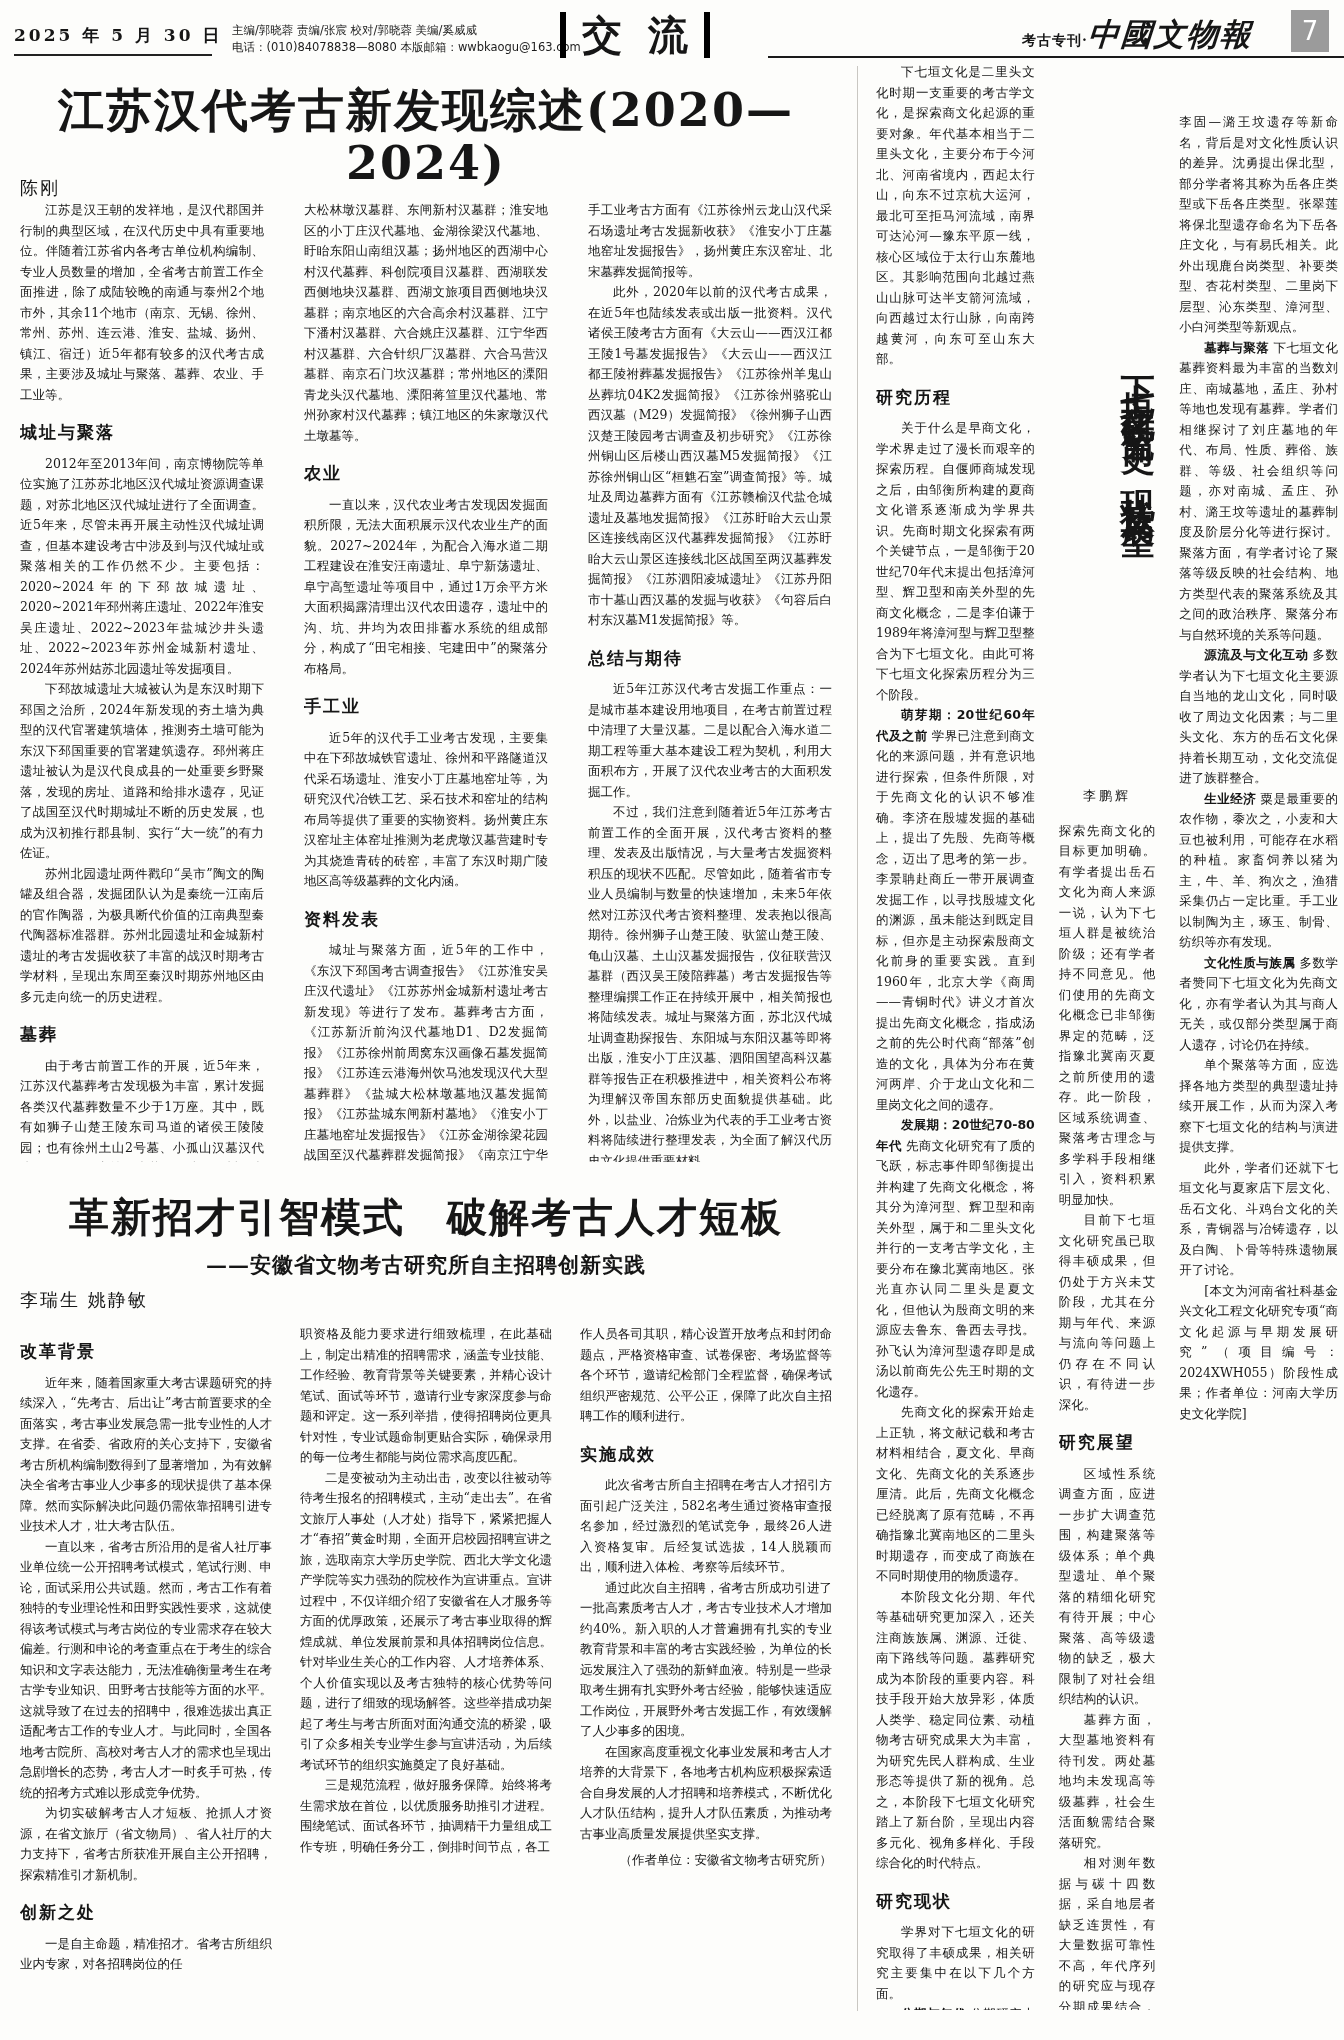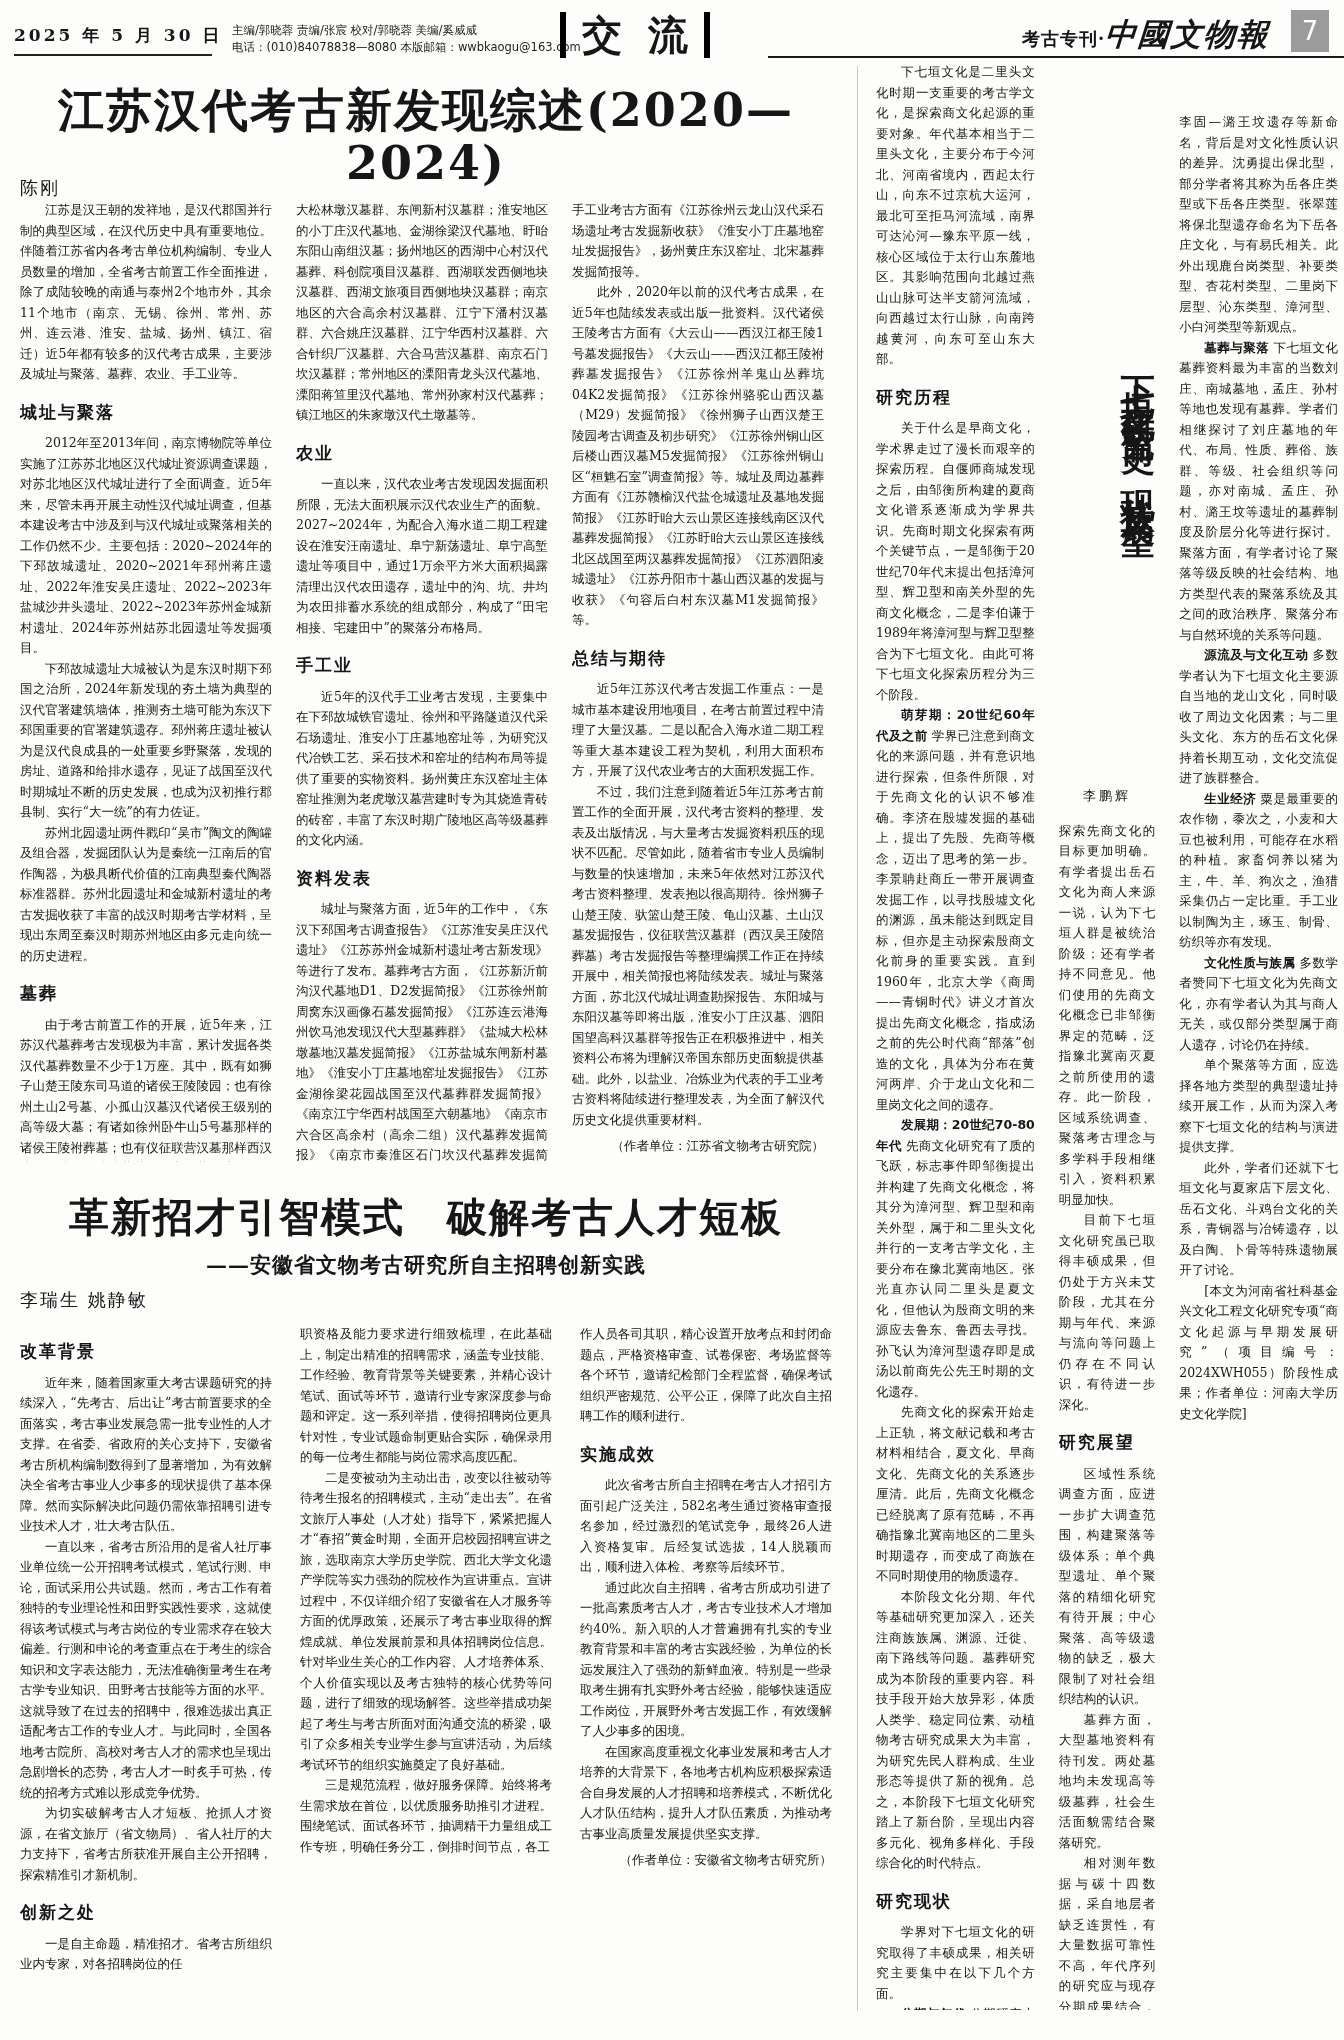--- a/index.html
+++ b/index.html
@@ -9,42 +9,42 @@
   .date{position:absolute;left:14px;top:24px;width:198px;font-size:17px;font-weight:bold;
         letter-spacing:3px;border-bottom:2px solid #222;padding-bottom:7px;white-space:nowrap;}
   .editors{position:absolute;left:232px;top:22px;font-size:11.5px;line-height:17px;
         font-family:"DejaVu Sans","Liberation Sans",sans-serif;color:#1c1c1c;white-space:nowrap;}
   .jiao{position:absolute;left:560px;top:12px;height:46px;display:flex;align-items:center;
         border-left:6px solid #000;border-right:6px solid #000;padding:0 16px;
         font-size:40px;font-weight:900;letter-spacing:26px;text-indent:0;
         font-family:"DejaVu Sans","Liberation Sans",sans-serif;}
   .jiao span{margin-right:-26px;}
   .edgroup{position:absolute;left:1022px;top:14px;display:flex;align-items:baseline;white-space:nowrap;}
-  .edition{font-size:18px;font-weight:bold;letter-spacing:1px;}
+  .edition{font-size:14px;font-weight:bold;letter-spacing:1px;}
   .paper{font-size:31px;font-weight:900;font-style:italic;letter-spacing:2px;transform:skewX(-4deg);display:inline-block;}
   .pagebox{position:absolute;left:1291px;top:10px;width:38px;height:42px;background:#9b9b9b;
         color:#fff;font-size:26px;display:flex;align-items:center;justify-content:center;
         font-family:"DejaVu Sans","Liberation Sans",sans-serif;}
   .toprule{position:absolute;left:768px;top:56px;width:576px;height:2px;background:#1a1a1a;}
   .vdivider{position:absolute;left:857px;top:66px;width:1px;height:1945px;background:#c9c7c2;}
   
   .a-title{position:absolute;text-align:center;font-weight:900;line-height:1.15;letter-spacing:2px;}
   .a-byline{position:absolute;font-size:18px;letter-spacing:2px;}
   .cols{position:absolute;display:flex;}
   .col{overflow:hidden;text-align:justify;font-size:12.5px;line-height:20.5px;}
   .para{margin:0;text-indent:2em;}
   .para.cont{text-indent:0;}
   .para.author{text-align:right;text-indent:0;margin-top:6px;}
   .para b{font-family:"DejaVu Sans","Liberation Sans",sans-serif;font-weight:bold;margin-right:4px;}
   .sec-h{font-family:"DejaVu Sans","Liberation Sans",sans-serif;font-weight:bold;
         font-size:17px;letter-spacing:2px;margin:17px 0 11px 0;text-indent:0;}
   
   #a1-title{left:20px;top:84px;width:812px;font-size:46px;}
   #a1-byline{left:20px;top:176px;width:812px;}
-  #a1-cols{left:20px;top:200px;width:812px;height:962px;gap:24px;}
+  #a1-cols{left:20px;top:200px;width:812px;height:962px;gap:40px;}
   #a1-cols .col{width:252px;height:962px;}
   
   #a2-title{left:20px;top:1194px;width:812px;font-size:40px;}
   #a2-sub{position:absolute;left:20px;top:1251px;width:812px;text-align:center;
         font-size:21px;font-weight:bold;letter-spacing:1px;}
   #a2-byline{left:20px;top:1288px;width:812px;}
   #a2-cols{left:20px;top:1324px;width:812px;height:684px;gap:28px;}
   #a2-cols .col{width:252px;height:684px;}
   
   #a3{position:absolute;left:876px;top:62px;width:462px;height:1948px;display:flex;gap:24px;}

